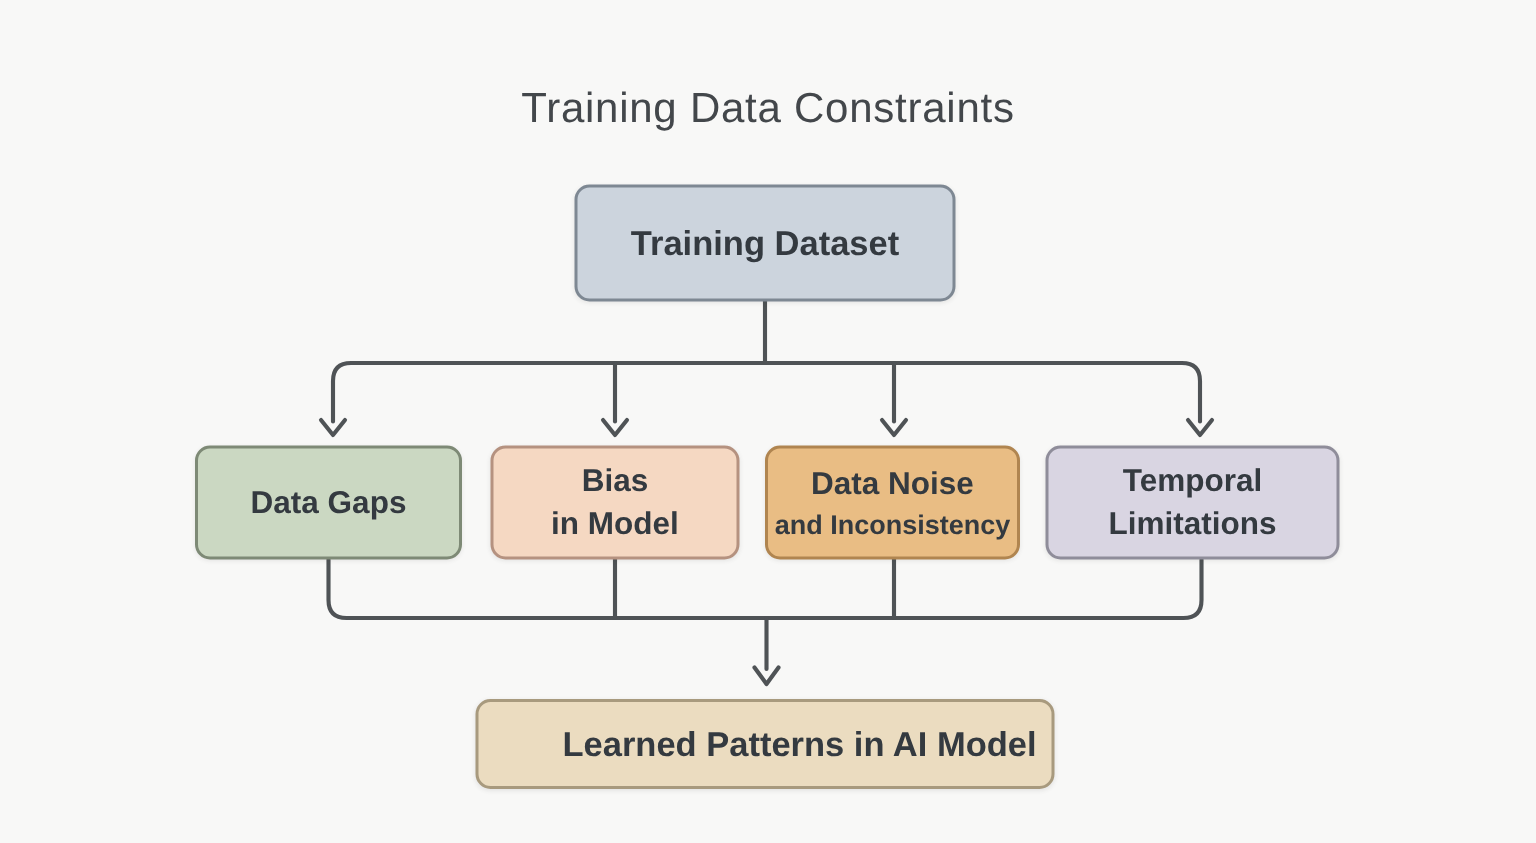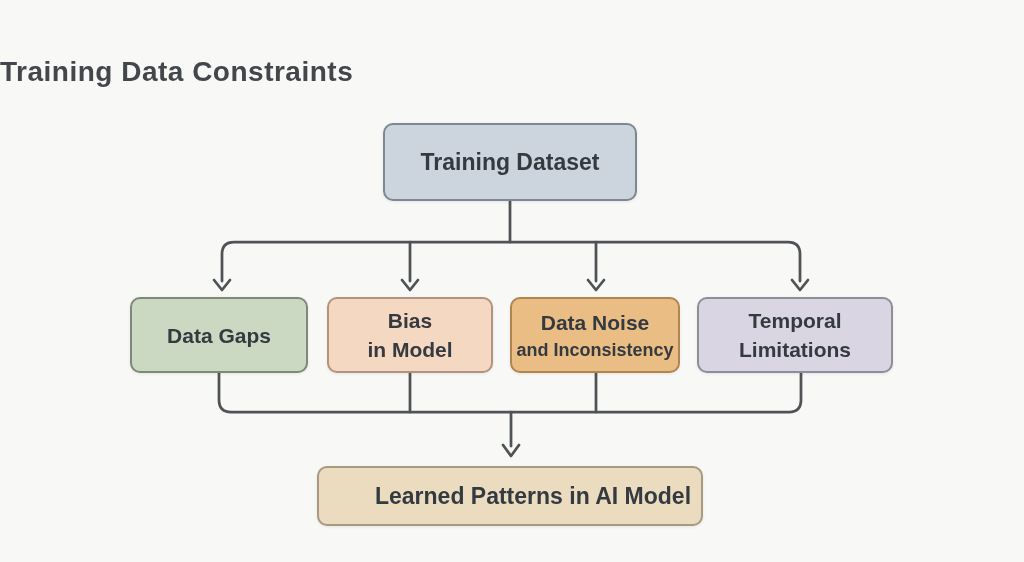--- a/index.html
+++ b/index.html
@@ -10,23 +10,23 @@
   }
   .canvas {
     position: relative;
     width: 1024px;
     height: 562px;
   }
   .title {
     position: absolute;
     left: 0; right: 0;
     top: 56px;
-    text-align: left;
+    text-align: center;
     font-size: 28px;
-    font-weight: 700;
+    font-weight: 400;
     letter-spacing: 0.5px;
   }
   svg.connectors {
     position: absolute;
     left: 0; top: 0;
     width: 1024px; height: 562px;
   }
   svg.connectors path {
     fill: none;
     stroke-width: 2.75;

